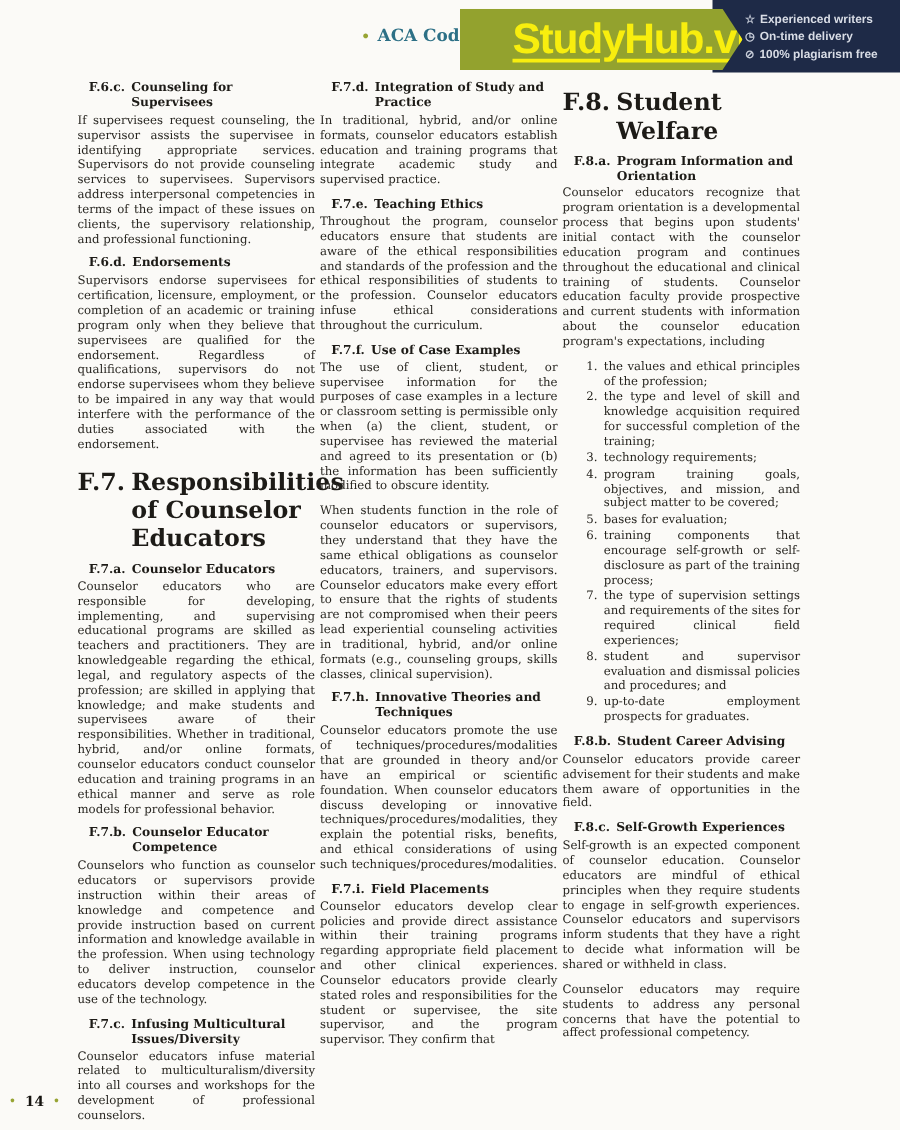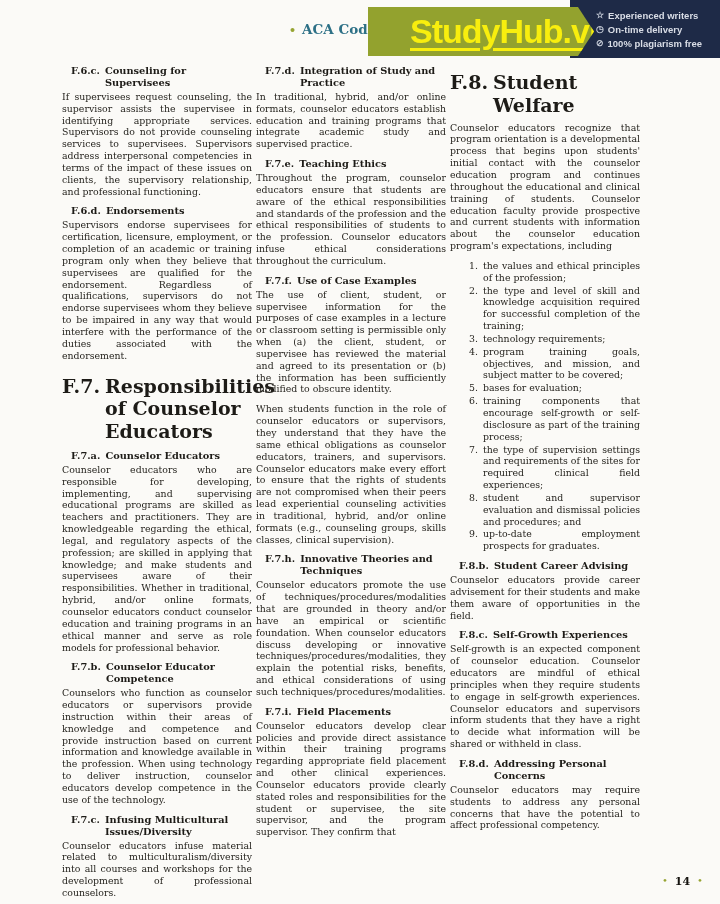--- a/index.html
+++ b/index.html
@@ -55,21 +55,21 @@
   .head .htitle{flex:1;}
   .h3{font-size:9.8px;margin:7px 0 2px 0;padding-left:9px;line-height:1.22;}
   .h2{font-size:19px;margin:13px 0 5px 0;line-height:1.2;}
   .nlist{margin:6px 0 8px 0;padding-left:13px;}
   .li{display:flex;margin:0 0 1px 0;}
   .li .num{flex:none;width:15px;text-align:right;margin-right:5px;}
   .li .litext{flex:1;text-align:justify;}
   
   .footer{
     position:absolute;left:0;right:10px;bottom:16px;
-    text-align:right;font-size:11px;font-weight:bold;color:#15130f;
+    text-align:left;font-size:11px;font-weight:bold;color:#15130f;
   }
   .footer .fdot{color:#97a433;font-weight:normal;font-size:10px;margin:0 7px;position:relative;top:-1px;}
 </style>
 </head>
 <body>
 
 <div class="hdr-title">
   <span class="dot">•</span><span>ACA Code</span>
 </div>
 
@@ -150,20 +150,24 @@
         <span class="hlabel">F.7.i.</span>
         <span class="htitle">Field Placements</span>
       </div>
       <div class="para">Counselor educators develop clear policies and provide direct assistance within their training programs regarding appropriate field placement and other clinical experiences. Counselor educators provide clearly stated roles and responsibilities for the student or supervisee, the site supervisor, and the program supervisor. They confirm that</div>
     </div>
   <div class="col">
       <div class="head h2">
         <span class="hlabel">F.8.</span>
         <span class="htitle">Student Welfare</span>
       </div>
+      <div class="head h3">
+        <span class="hlabel">F.8.a.</span>
+        <span class="htitle">Program Information and Orientation</span>
+      </div>
       <div class="para">Counselor educators recognize that program orientation is a developmental process that begins upon students' initial contact with the counselor education program and continues throughout the educational and clinical training of students. Counselor education faculty provide prospective and current students with information about the counselor education program's expectations, including</div>
       <div class="nlist">
         <div class="li">
           <span class="num">1.</span>
           <span class="litext">the values and ethical principles of the profession;</span>
         </div>
         <div class="li">
           <span class="num">2.</span>
           <span class="litext">the type and level of skill and knowledge acquisition required for successful completion of the training;</span>
         </div>
@@ -199,23 +203,19 @@
       <div class="head h3">
         <span class="hlabel">F.8.b.</span>
         <span class="htitle">Student Career Advising</span>
       </div>
       <div class="para">Counselor educators provide career advisement for their students and make them aware of opportunities in the field.</div>
       <div class="head h3">
         <span class="hlabel">F.8.c.</span>
         <span class="htitle">Self-Growth Experiences</span>
       </div>
       <div class="para">Self-growth is an expected component of counselor education. Counselor educators are mindful of ethical principles when they require students to engage in self-growth experiences. Counselor educators and supervisors inform students that they have a right to decide what information will be shared or withheld in class.</div>
-      <div class="head h3">
-        <span class="hlabel">F.8.d.</span>
-        <span class="htitle">Addressing Personal Concerns</span>
-      </div>
       <div class="para">Counselor educators may require students to address any personal concerns that have the potential to affect professional competency.</div>
     </div>
 </div>
 
 <div class="footer">
   <span class="fdot">•</span><span>14</span><span class="fdot">•</span>
 </div>
 
 </body></html>

